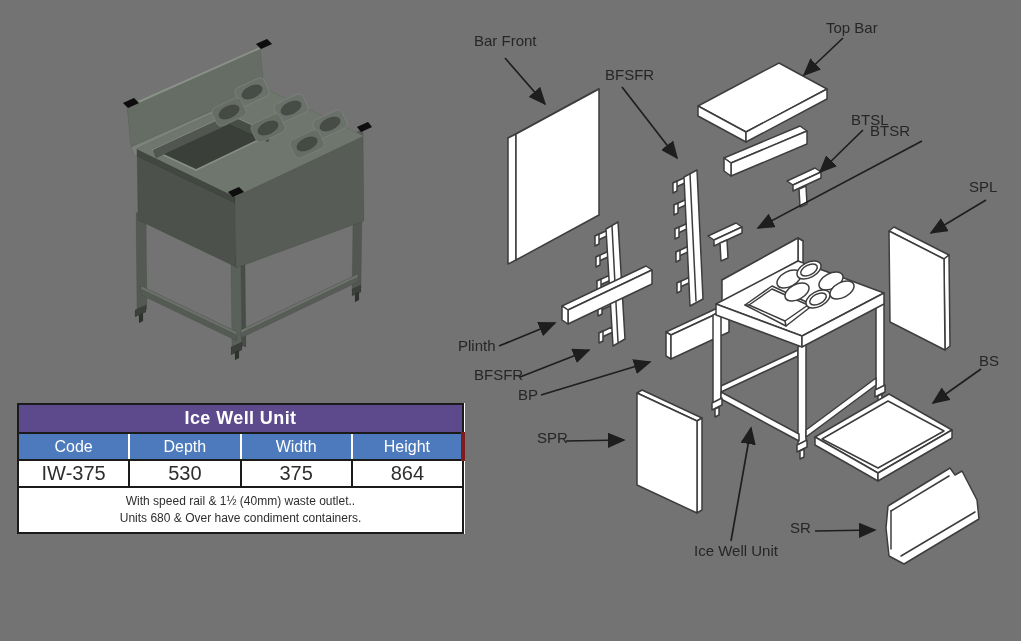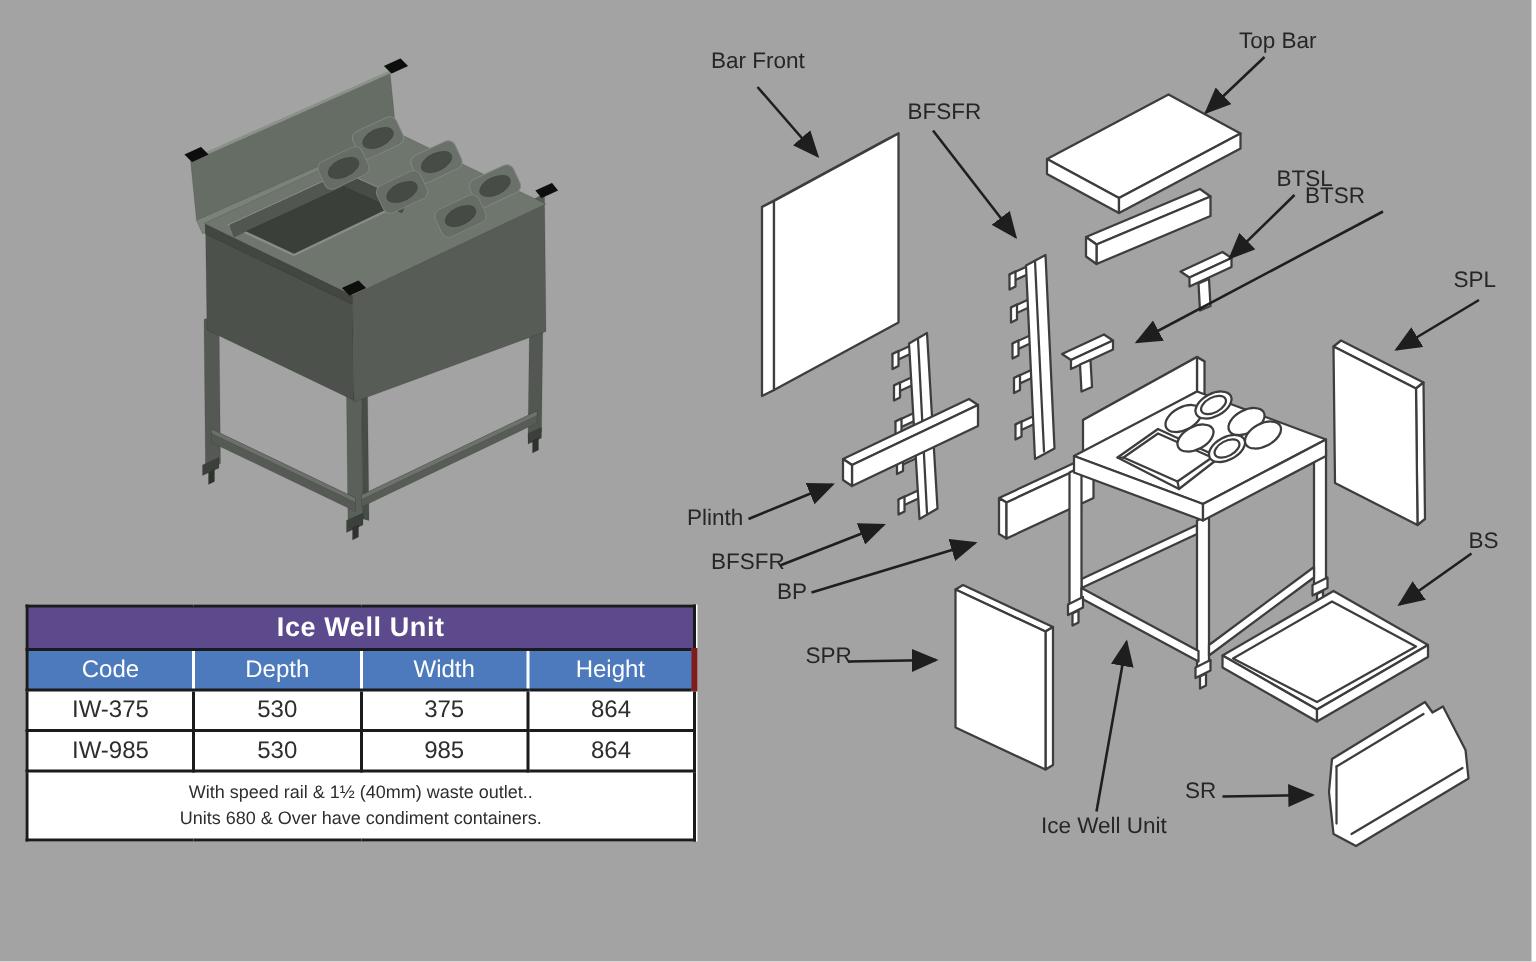--- a/index.html
+++ b/index.html
@@ -1,32 +1,32 @@
 <!DOCTYPE html>
 <html><head>
 <meta charset="utf-8">
 <style>
   html,body{margin:0;padding:0;background:#fff;}
-  .stage{position:relative;width:1021px;height:641px;background:#a3a3a3;overflow:hidden;
+  .stage{position:relative;width:1021px;height:641px;background:#737373;overflow:hidden;
          font-family:"Liberation Sans",sans-serif;}
   .art{position:absolute;left:0;top:0;width:1024px;height:641px;}
 
   
   .dlabel{position:absolute;font-size:15px;color:#262626;white-space:nowrap;line-height:1;}
 
   
   .spec{position:absolute;left:17px;top:403px;width:448px;border-collapse:collapse;
         table-layout:fixed;background:#fff;}
   .spec th,.spec td{border:2px solid #1b1b1b;text-align:center;padding:0;}
   .title-row th{background:#5c4a8c;color:#ffffff;font-size:18px;font-weight:bold;
                 height:27px;letter-spacing:.4px;}
   .head-row th{background:#4d79bd;color:#ffffff;font-size:16px;font-weight:normal;
                height:25px;border-right:2px solid #ffffff;margin-top:16px;}
   .head-row th:last-child{border-right:4px solid #7f1d1d;}
-  .spec tbody td{font-size:16px;color:#2e2e2e;height:25px;}
+  .spec tbody td{font-size:20px;color:#2e2e2e;height:25px;}
   .spec tfoot td{font-size:12px;color:#2e2e2e;padding:5px 2px;line-height:1.4;}
 </style>
 </head>
 <body>
 
 <div class="stage">
 
   <svg class="art" viewBox="0 0 1024 641" xmlns="http://www.w3.org/2000/svg">
     <defs>
       <marker id="ah" markerWidth="11" markerHeight="9" refX="9.5" refY="4.5" orient="auto">
@@ -292,26 +292,20 @@
         <th>Height</th>
       </tr>
     </thead>
     <tbody>
       <tr>
         <td>IW-375</td>
         <td>530</td>
         <td>375</td>
         <td>864</td>
       </tr>
-      <tr>
-        <td>IW-985</td>
-        <td>530</td>
-        <td>985</td>
-        <td>864</td>
-      </tr>
     </tbody>
     <tfoot>
       <tr>
         <td colspan="4">
           <div>With speed rail &amp; 1½ (40mm) waste outlet..</div>
           <div>Units 680 &amp; Over have condiment containers.</div>
         </td>
       </tr>
     </tfoot>
   </table>

